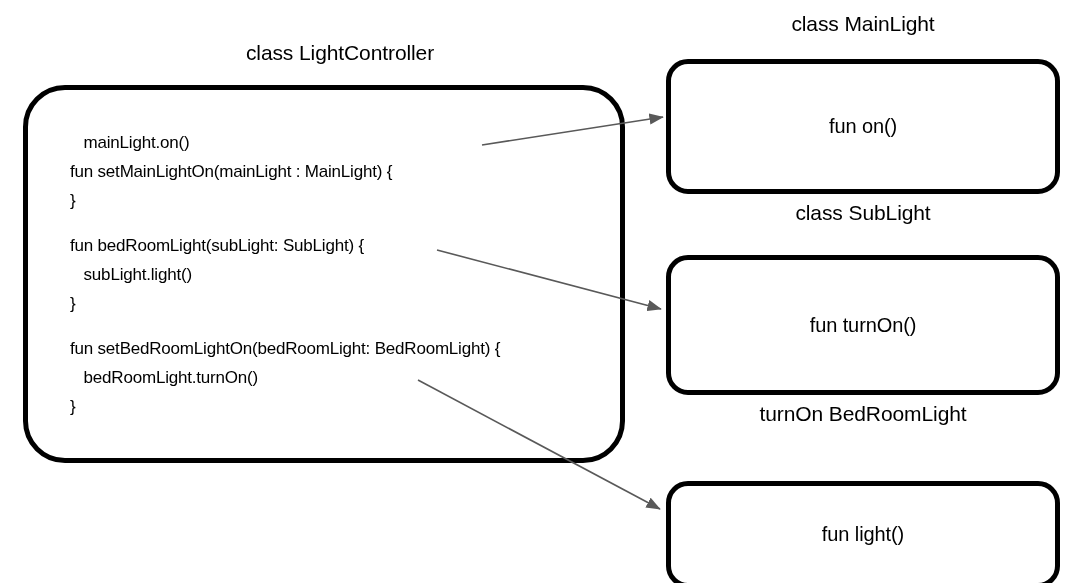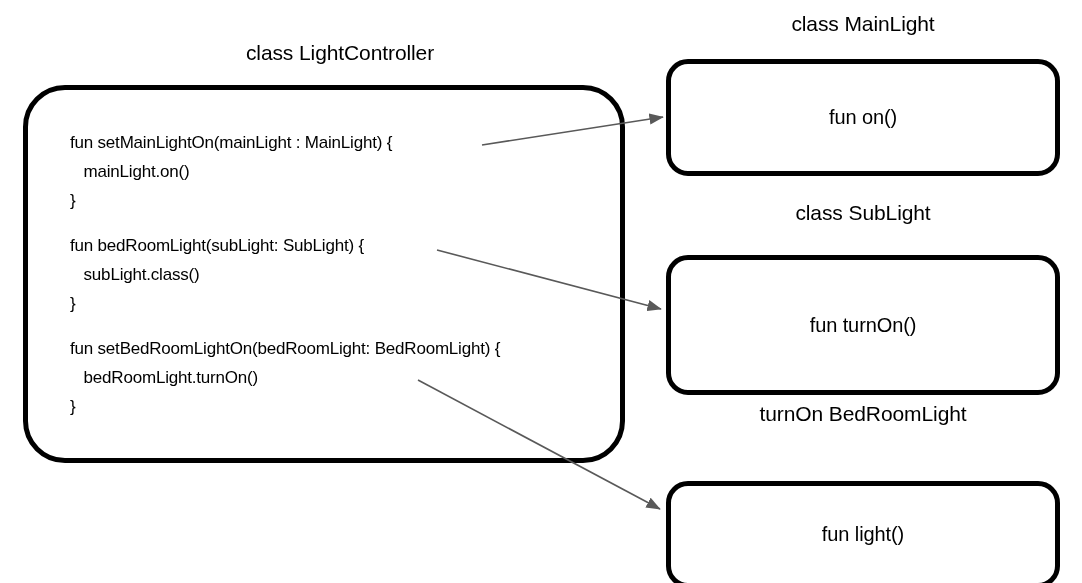--- a/index.html
+++ b/index.html
@@ -93,21 +93,21 @@
     display: flex;
     align-items: center;
     justify-content: center;
   }
   .class-box .method {
     font-size: 20px;
     color: #000000;
     white-space: nowrap;
     letter-spacing: -0.1px;
   }
-  #box-mainlight   { top: 59px;  height: 117px; }
+  #box-mainlight   { top: 59px;  height: 135px; }
   #box-sublight    { top: 255px; height: 140px; }
   #box-bedroomlight{ top: 481px; height: 107px; }
 
   
   #arrows {
     position: absolute;
     left: 0;
     top: 0;
     width: 1082px;
     height: 583px;
@@ -119,28 +119,28 @@
 
 <div id="canvas">
 
   <div class="class-title" id="title-lightcontroller">class LightController</div>
 
   <div id="controller-box"></div>
 
   <div id="code-area">
 
     <div class="code-block">
+      <div class="code-line">   mainLight.on()</div>
       <div class="code-line">fun setMainLightOn(mainLight : MainLight) {</div>
-      <div class="code-line">   mainLight.on()</div>
       <div class="code-line">}</div>
     </div>
 
     <div class="code-block">
       <div class="code-line">fun bedRoomLight(subLight: SubLight) {</div>
-      <div class="code-line">   subLight.class()</div>
+      <div class="code-line">   subLight.light()</div>
       <div class="code-line">}</div>
     </div>
 
     <div class="code-block">
       <div class="code-line">fun setBedRoomLightOn(bedRoomLight: BedRoomLight) {</div>
       <div class="code-line">   bedRoomLight.turnOn()</div>
       <div class="code-line">}</div>
     </div>
 
   </div>

